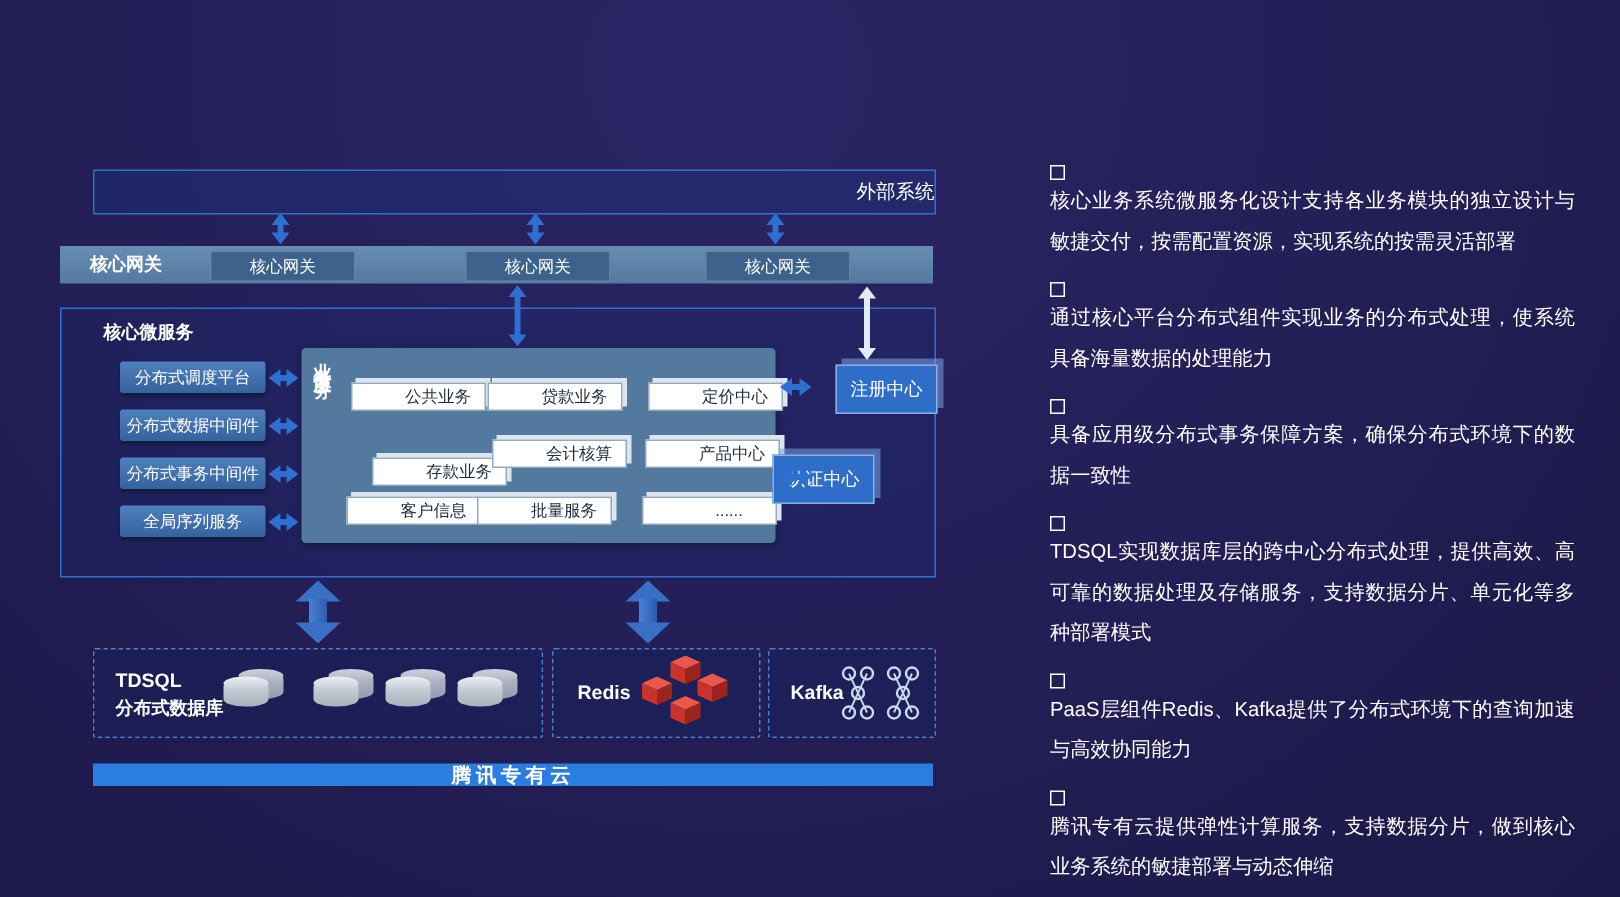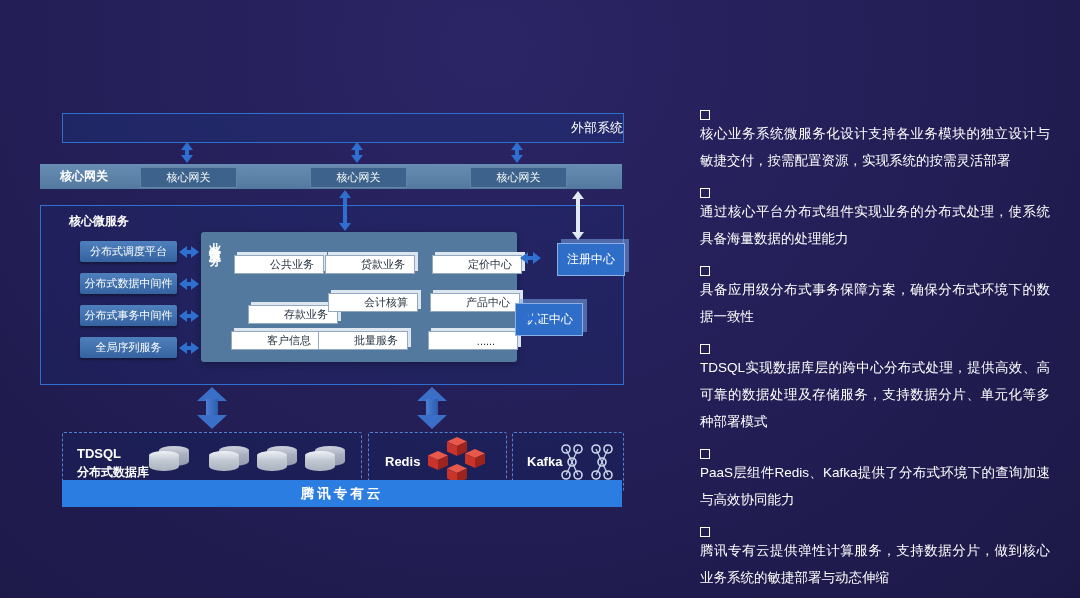--- a/index.html
+++ b/index.html
@@ -226,21 +226,21 @@
       <g fill="none" stroke="#ccd9ec" stroke-width="1.6">
         <circle cx="7" cy="7" r="4"></circle>
           <circle cx="19" cy="7" r="4"></circle>
         <circle cx="13" cy="20" r="4"></circle>
         <circle cx="7" cy="33" r="4"></circle>
           <circle cx="19" cy="33" r="4"></circle>
       </g>
     </svg>
   </div>
 
-  <div class="cloud" style="left:62px;top:480px;width:560px;height:27px">腾讯专有云</div>
+  <div class="cloud" style="left:62px;top:509px;width:560px;height:15px">腾讯专有云</div>
 
   <div class="abs" style="left:700px;top:101px;width:350px">
     <div class="f-item">
       <span class="bullet"></span>
       <span class="f-text">核心业务系统微服务化设计支持各业务模块的独立设计与敏捷交付，按需配置资源，实现系统的按需灵活部署</span>
     </div>
     <div class="f-item">
       <span class="bullet"></span>
       <span class="f-text">通过核心平台分布式组件实现业务的分布式处理，使系统具备海量数据的处理能力</span>
     </div>

